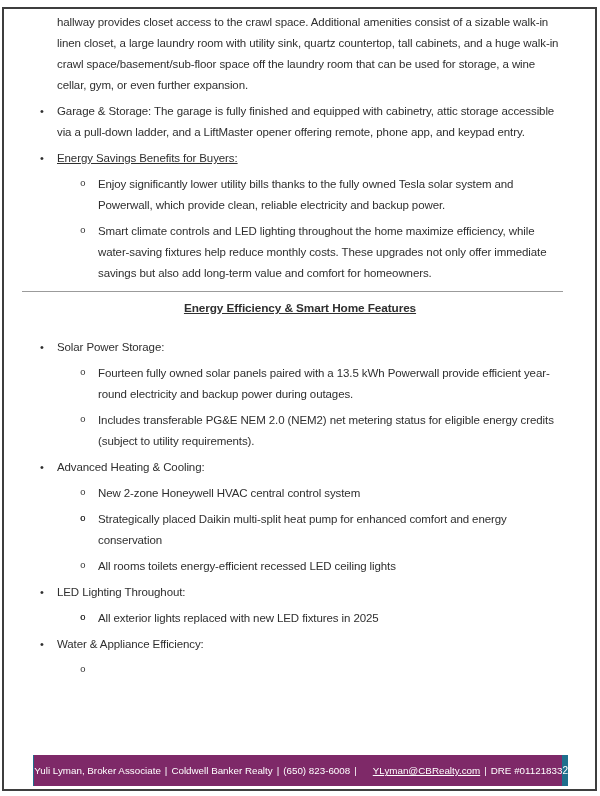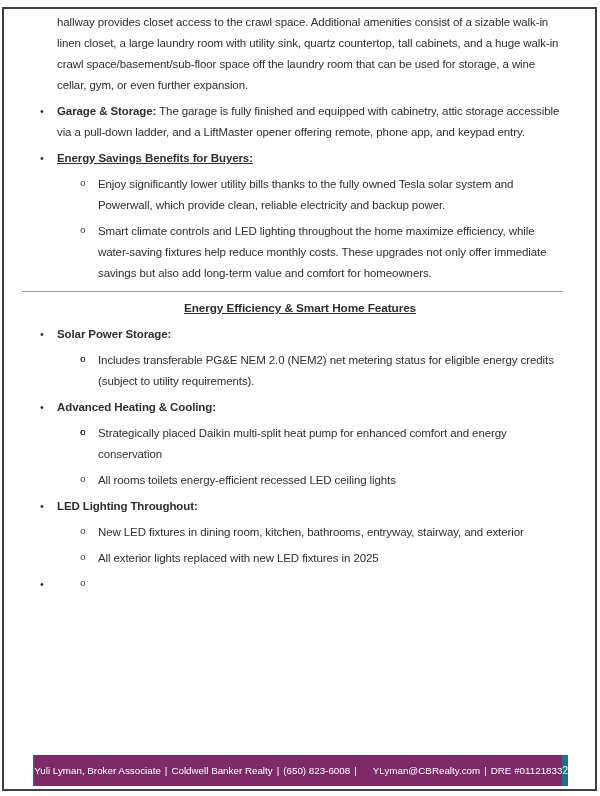--- a/index.html
+++ b/index.html
@@ -17,45 +17,45 @@
     position:absolute; left:2px; right:3px; top:7px; bottom:5px;
     border:2px solid var(--border); pointer-events:none;
   }
   .content {
     position:absolute; left:57px; top:12px; width:508px;
     font-size:11.5px; line-height:21px; letter-spacing:-0.1px;
   }
   .para { margin:0 0 1px 0; }
   .li1 { position:relative; margin-top:5px; }
   .m1 { position:absolute; left:-17px; top:0; font-size:11px; }
-  .b1 { font-weight:bold; }
+  .b1 { font-weight:normal; }
   .b1.u { text-decoration:underline; }
   .l2 { margin-left:41px; }
   .li2 { position:relative; margin-top:5px; }
   .m2 { position:absolute; left:-18px; top:-1px; font-size:9.5px; font-family:"Liberation Mono","DejaVu Sans Mono",monospace; }
   hr.rule {
     border:0; border-top:1.5px solid var(--divider);
     margin:7px 0 6px -35px; width:541px;
   }
   .heading {
     text-align:center; font-weight:bold; text-decoration:underline;
-    margin:0 0 5px -22px; font-size:11.8px;
+    margin:0 0 18px -22px; font-size:11.8px;
   }
   .footer {
     position:absolute; left:33px; top:755px; width:535px; height:31px;
     display:flex; align-items:stretch;
   }
   .f-accent { width:8px; background:var(--footer-teal); }
   .f-main {
     flex:1; background:var(--footer-purple); color:#fff;
     display:flex; align-items:center; justify-content:flex-end;
     font-size:9.8px; letter-spacing:0; white-space:nowrap;
   }
   .f-main .sep { margin:0 4px; }
-  .f-main a.email { color:#fff; cursor:pointer;margin-left:12px; }
+  .f-main a.email { color:#fff; text-decoration:underline; cursor:pointer;margin-left:12px; }
   .f-page {
     width:28px; background:var(--footer-teal); color:#fff;
     display:flex; align-items:center; justify-content:center; font-size:10px;
   }
 </style>
 </head>
 <body>
 
 <div class="border-frame"></div>
 
@@ -86,34 +86,36 @@
   <hr class="rule">
 
   <div class="heading">Energy Efficiency &amp; Smart Home Features</div>
 
   <div class="li1">
     <span class="m1">•</span>
     <span class="b1">Solar Power Storage:</span>
     <div class="l2">
       <div class="li2">
         <span class="m2">o</span>
+        <span>Fourteen fully owned solar panels paired with a 13.5 kWh Powerwall provide efficient year-round electricity and backup power during outages.</span>
       </div>
       <div class="li2">
         <span class="m2">o</span>
         <span>Includes transferable PG&amp;E NEM 2.0 (NEM2) net metering status for eligible energy credits (subject to utility requirements).</span>
       </div>
     </div>
   </div>
 
   <div class="li1">
     <span class="m1">•</span>
     <span class="b1">Advanced Heating &amp; Cooling:</span>
     <div class="l2">
       <div class="li2">
         <span class="m2">o</span>
+        <span>New 2-zone Honeywell HVAC central control system</span>
       </div>
       <div class="li2">
         <span class="m2">o</span>
       </div>
       <div class="li2">
         <span class="m2">o</span>
         <span>Strategically placed Daikin multi-split heat pump for enhanced comfort and energy conservation</span>
       </div>
       <div class="li2">
         <span class="m2">o</span>
@@ -121,31 +123,31 @@
       </div>
     </div>
   </div>
 
   <div class="li1">
     <span class="m1">•</span>
     <span class="b1">LED Lighting Throughout:</span>
     <div class="l2">
       <div class="li2">
         <span class="m2">o</span>
-        <span>New LED fixtures in dining room, kitchen, bathrooms, entryway, stairway, and exterior</span>
       </div>
       <div class="li2">
         <span class="m2">o</span>
         <span>All exterior lights replaced with new LED fixtures in 2025</span>
       </div>
     </div>
   </div>
 
   <div class="li1">
     <span class="m1">•</span>
+    <span class="b1">Water &amp; Appliance Efficiency:</span>
     <div class="l2">
       <div class="li2">
         <span class="m2">o</span>
       </div>
     </div>
   </div>
 
 </div>
 
 <div class="footer">

